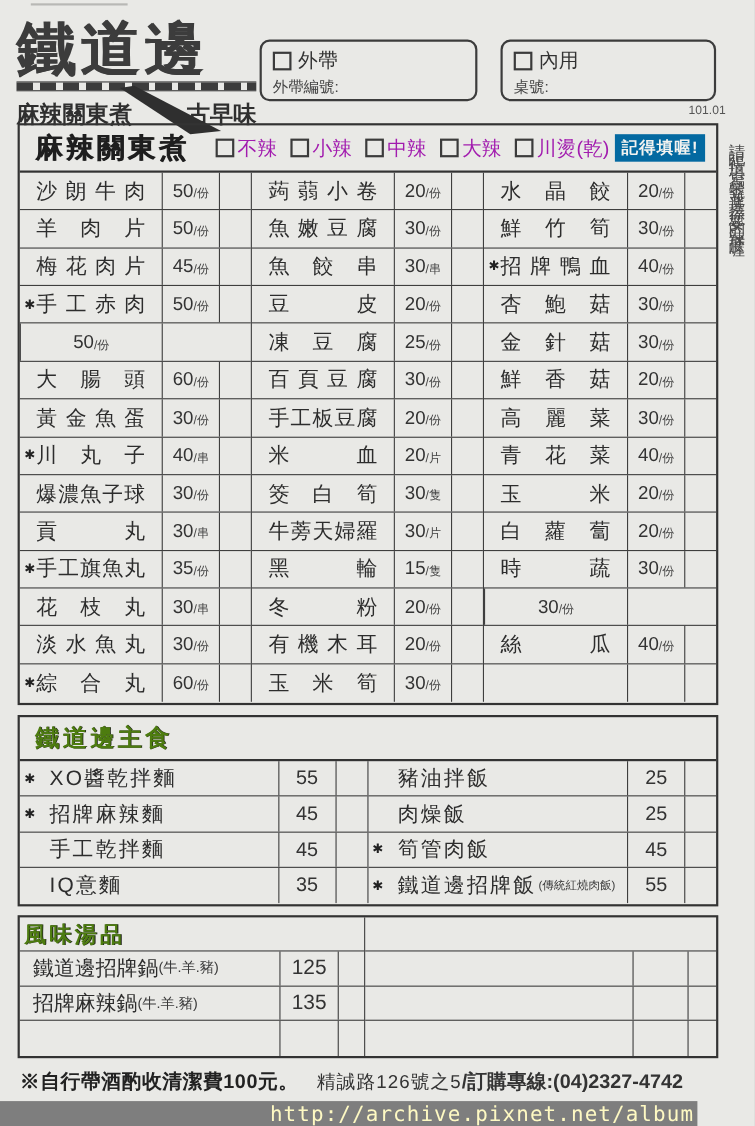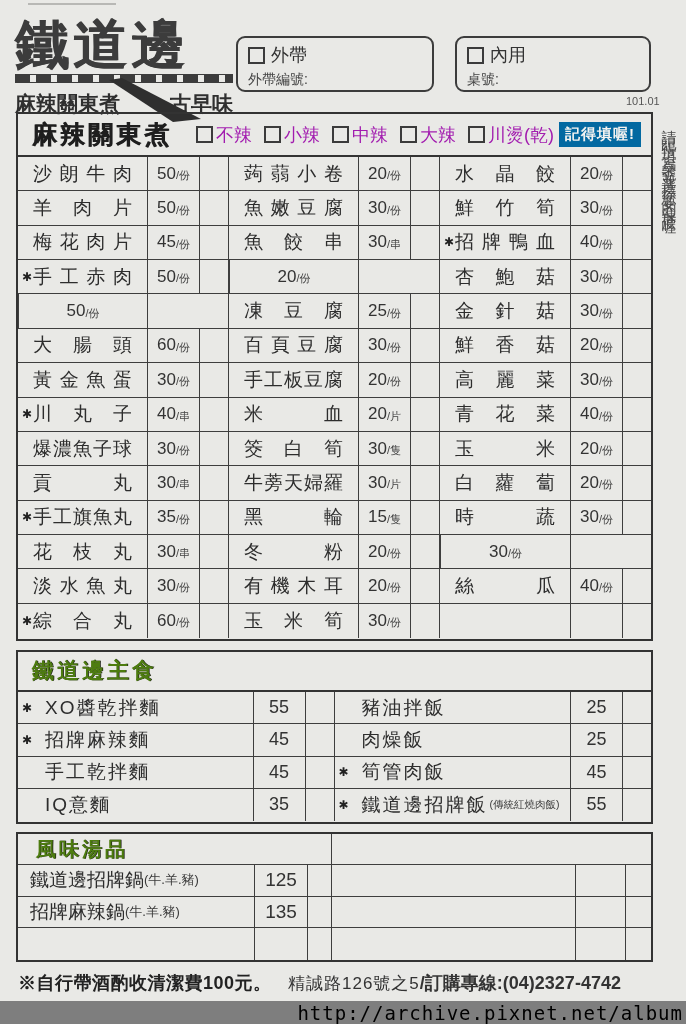--- a/index.html
+++ b/index.html
@@ -63,43 +63,43 @@
   .mname{position:relative;padding-left:27px;}
   .mlabel{font-size:19px;letter-spacing:2px;color:#2d2d2d;}
   .mnote{font-size:10.5px;color:#3a3a3a;margin-left:2px;white-space:nowrap;}
   .mprice,.mqty{border-left:1.6px solid #3e3e3e;}
   .mprice{justify-content:center;font-size:18px;color:#333;}
   
   #soups{position:absolute;left:16px;top:832px;width:637px;height:130px;border:2.5px solid #333;
          box-sizing:border-box;display:flex;}
   #soups-left{width:314px;border-right:1.6px solid #3e3e3e;display:flex;flex-direction:column;box-sizing:border-box;}
   #soups-header{height:31px;border-bottom:1.6px solid #3e3e3e;display:flex;align-items:center;box-sizing:border-box;}
-  #soups-header .sec-title{font-size:20px;margin-left:18px;}
+  #soups-header .sec-title{font-size:20px;margin-left:4px;}
   #soups-rows{flex:1;display:grid;grid-template-rows:repeat(3,1fr);}
   .soup-row{display:grid;grid-template-columns:1fr 53px 24px;border-bottom:1.6px solid #3e3e3e;box-sizing:border-box;}
   .soup-row:last-child{border-bottom:none;}
   .sname{padding-left:12px;}
   .slabel{font-size:19px;color:#2d2d2d;}
   .snote{font-size:13px;color:#3a3a3a;white-space:nowrap;}
   .sprice,.sqty{border-left:1.6px solid #3e3e3e;}
   .sprice{justify-content:center;font-size:19px;color:#333;}
   #soups-right{flex:1;display:flex;flex-direction:column;}
   #writein-header{height:31px;border-bottom:1.6px solid #3e3e3e;box-sizing:border-box;}
   #writein-rows{flex:1;display:grid;grid-template-rows:repeat(3,1fr);}
   .wr-row{display:grid;grid-template-columns:1fr 50px 26px;border-bottom:1.6px solid #3e3e3e;box-sizing:border-box;}
   .wr-row:last-child{border-bottom:none;}
   .wprice,.wqty{border-left:1.6px solid #3e3e3e;}
   
   #fee-note{position:absolute;left:18px;top:971px;font-size:18px;font-weight:bold;color:#222;letter-spacing:0.5px;}
   #contact{position:absolute;left:288px;top:971px;font-size:17px;color:#333;white-space:nowrap;}
   #contact .addr{font-weight:normal;letter-spacing:1px;}
   #contact .order-label,#contact .phone{font-weight:bold;font-size:18px;}
-  #watermark{position:absolute;left:0;top:1001px;width:686px;height:23px;background:#7e7e7e;
+  #watermark{position:absolute;left:0;top:1001px;width:634px;height:23px;background:#7e7e7e;
              display:flex;align-items:center;justify-content:flex-end;padding-right:3px;box-sizing:border-box;
-             font-family:"DejaVu Sans Mono", monospace;font-size:19px;color:#000000;letter-spacing:1px;}
+             font-family:"DejaVu Sans Mono", monospace;font-size:19px;color:#fef9c3;letter-spacing:1px;}
 </style>
 </head>
 <body>
 
 <div id="sheet">
 
   <div id="artifact"></div>
 
   <div id="logo">
     <div id="logo-title">鐵道邊</div>
@@ -326,20 +326,23 @@
             <div class="cell name">
               <span class="jname">魚餃串</span>
             </div>
             <div class="cell price">
               <span class="pnum">30</span>
               <span class="punit">/串</span>
             </div>
             <div class="cell qty"></div>
           </div>
           <div class="oden-row">
+            <div class="cell name">
+              <span class="jname">豆皮</span>
+            </div>
             <div class="cell price">
               <span class="pnum">20</span>
               <span class="punit">/份</span>
             </div>
             <div class="cell qty"></div>
           </div>
           <div class="oden-row">
             <div class="cell name">
               <span class="jname">凍豆腐</span>
             </div>

